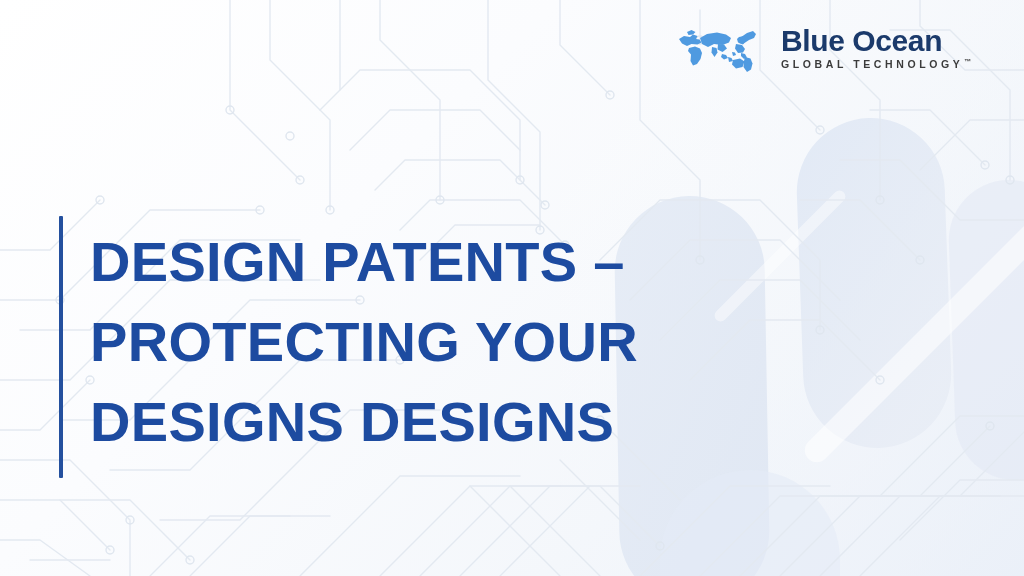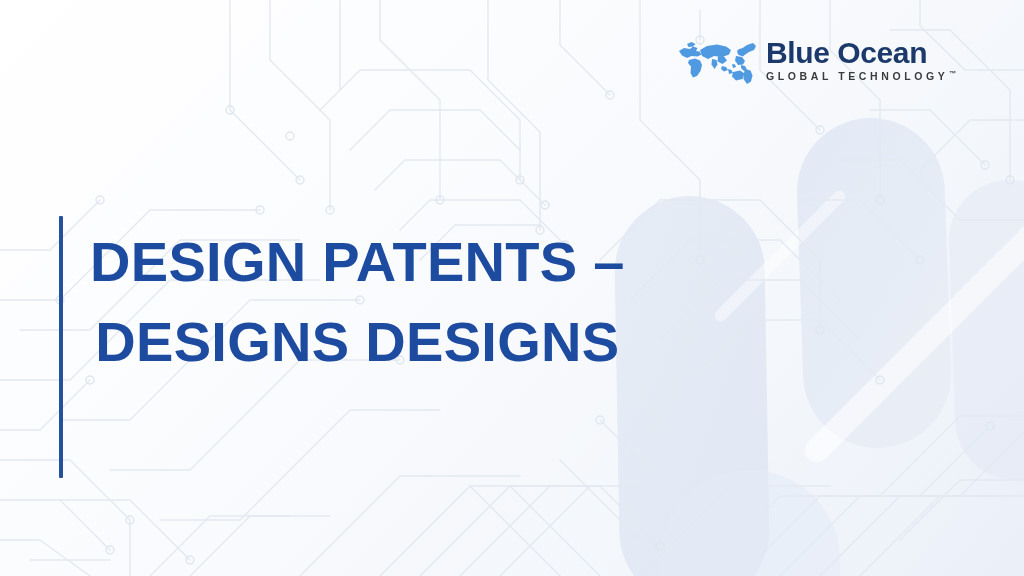--- a/index.html
+++ b/index.html
@@ -30,24 +30,24 @@
     top: 0;
     left: 0;
     width: 1024px;
     height: 576px;
   }
 
   
   #logo {
     position: absolute;
     left: 672px;
-    top: 36px;
+    top: 24px;
     display: flex;
     align-items: center;
-    gap: 10px;
+    gap: 25px;
   }
 
   #logo-map {
     width: 84px;
     height: 48px;
     flex: 0 0 auto;
   }
 
   #logo-words {
     display: flex;
@@ -90,21 +90,20 @@
     top: -1px;
   }
 
   
   #title-block {
     position: absolute;
     left: 59px;
     top: 216px;
     display: flex;
     align-items: stretch;
-    text-align: center;
   }
 
   #accent-bar {
     width: 4px;
     height: 262px;
     background: #24509e;
     flex: 0 0 auto;
     border-radius: 1px;
   }
 
@@ -313,17 +312,18 @@
         <div id="logo-secondary">GLOBAL TECHNOLOGY</div>
         <div id="logo-tm">™</div>
       </div>
     </div>
   </div>
 
   <div id="title-block">
     <div id="accent-bar"></div>
     <div id="title-lines">
       <div class="title-line">DESIGN PATENTS –</div>
+      <div class="title-line">PROTECTING YOUR</div>
       <div class="title-line">DESIGNS DESIGNS</div>
     </div>
   </div>
 
 </div>
 
 </body></html>

